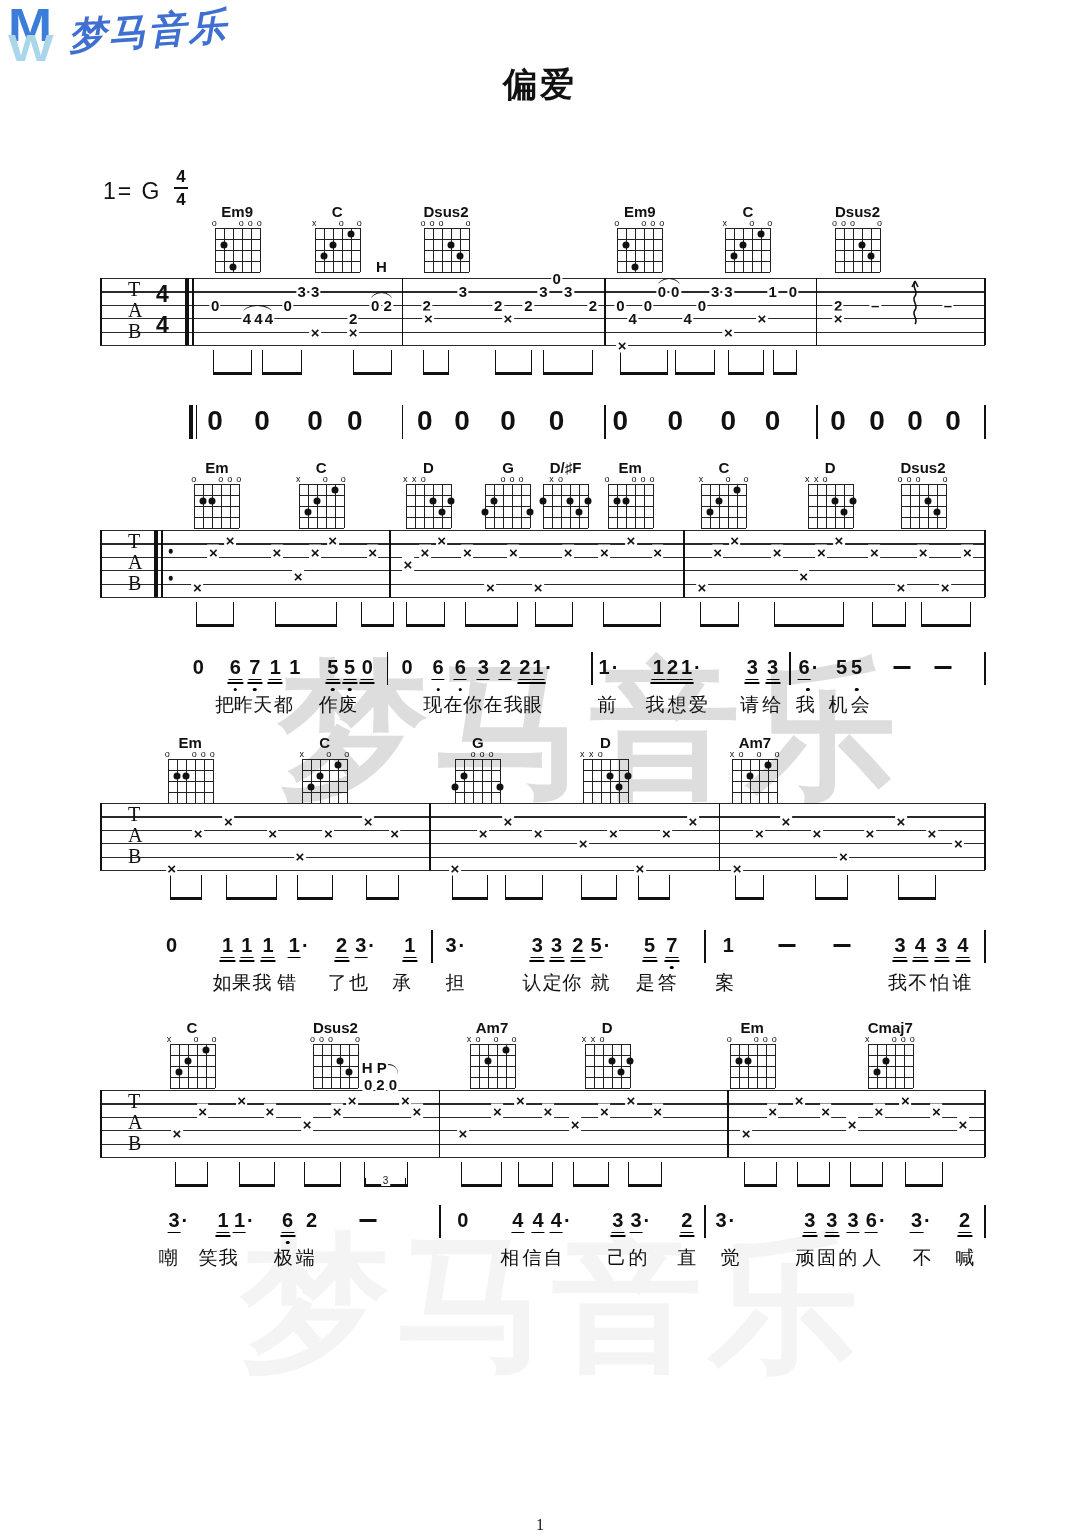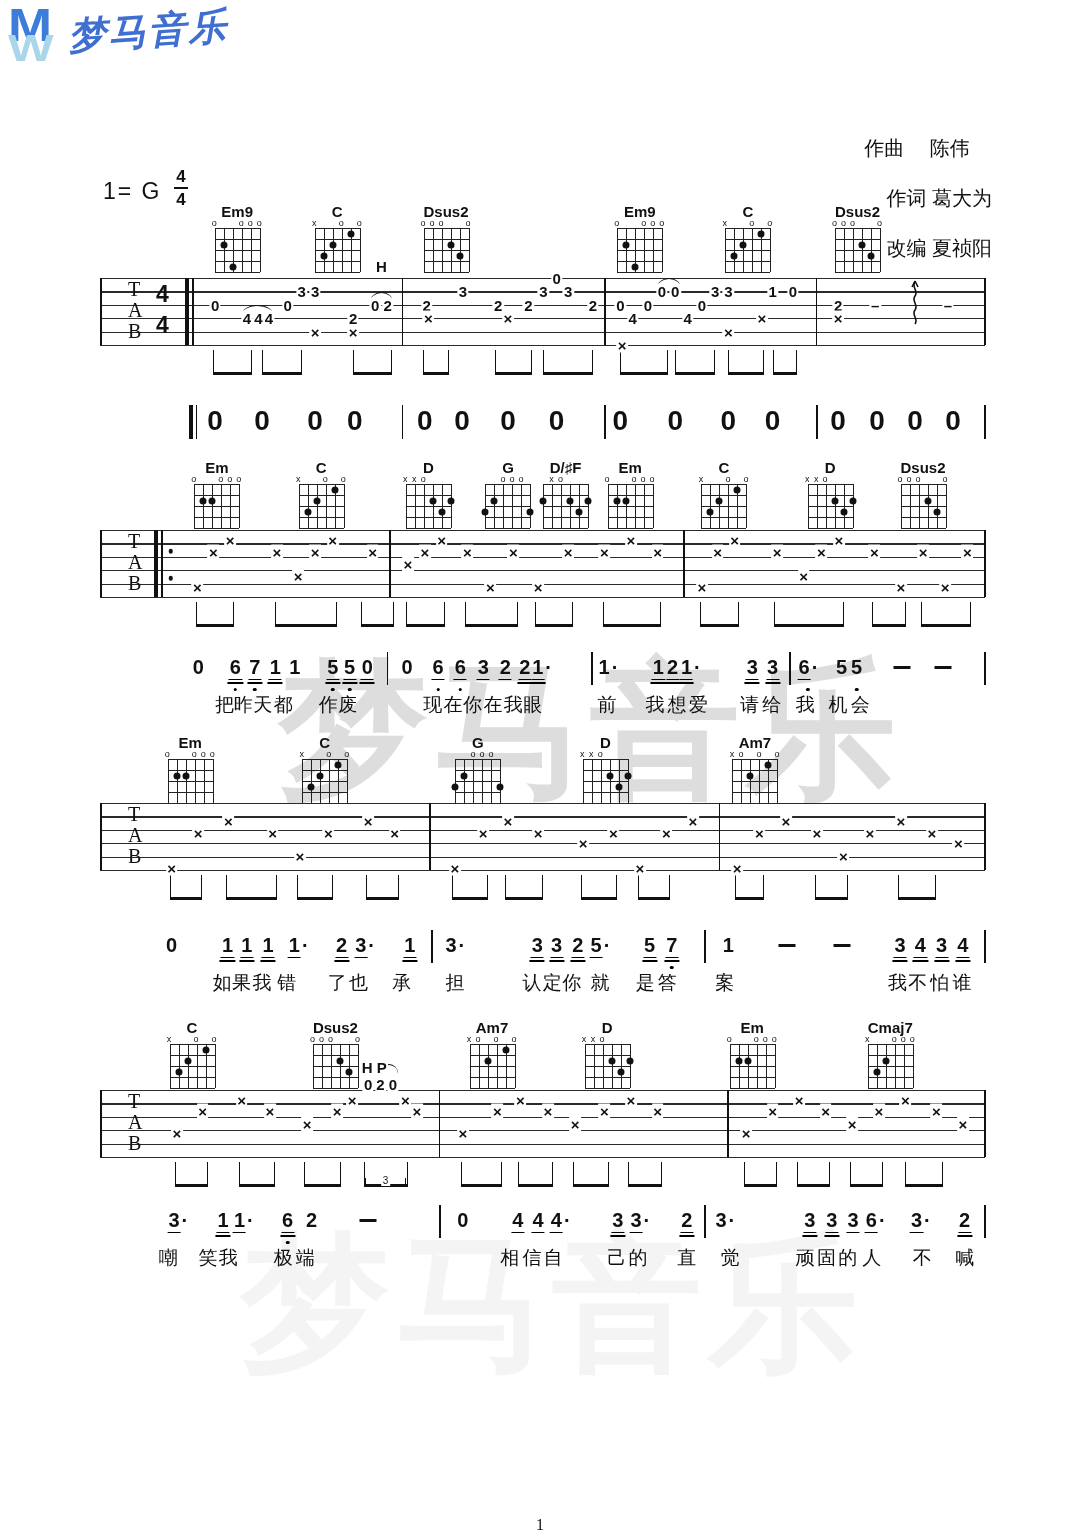--- a/index.html
+++ b/index.html
@@ -74,23 +74,21 @@
 
   <div class="wm" style="left:278px;top:632px;opacity:.5;">梦马音乐</div>
   <div class="wm" style="left:240px;top:1205px;opacity:.16;">梦马音乐</div>
 
   <div class="logo">
     <div class="logo-m">M</div>
     <div class="logo-w">W</div>
     <div class="logo-cal">梦马音乐</div>
   </div>
 
-  <div class="credits"><span>作曲　 陈伟</span><br>
-    <span>作词 葛大为</span><br>
-    <span>改编 夏祯阳</span></div>
+  <div class="title">偏爱</div>
   <div class="keysig">1= G</div>
   <div class="frac">
     <div>4</div>
     <div class="fline"></div>
     <div>4</div>
   </div>
 
   <div class="score" id="score">
       <div class="chord-row" style="top: 204px;">
         <div class="chord" style="left: 15.5%;">

